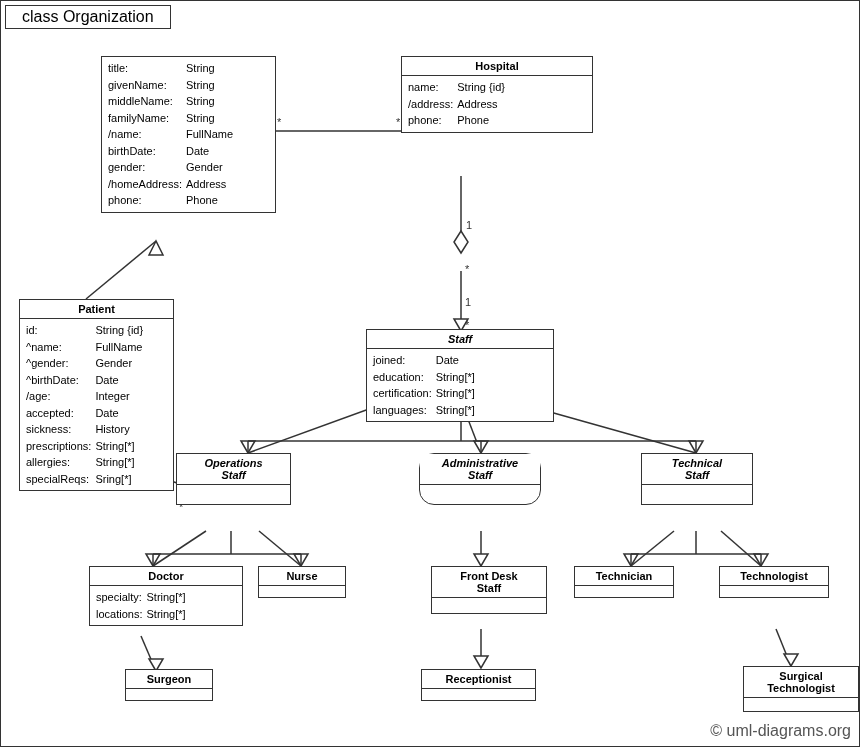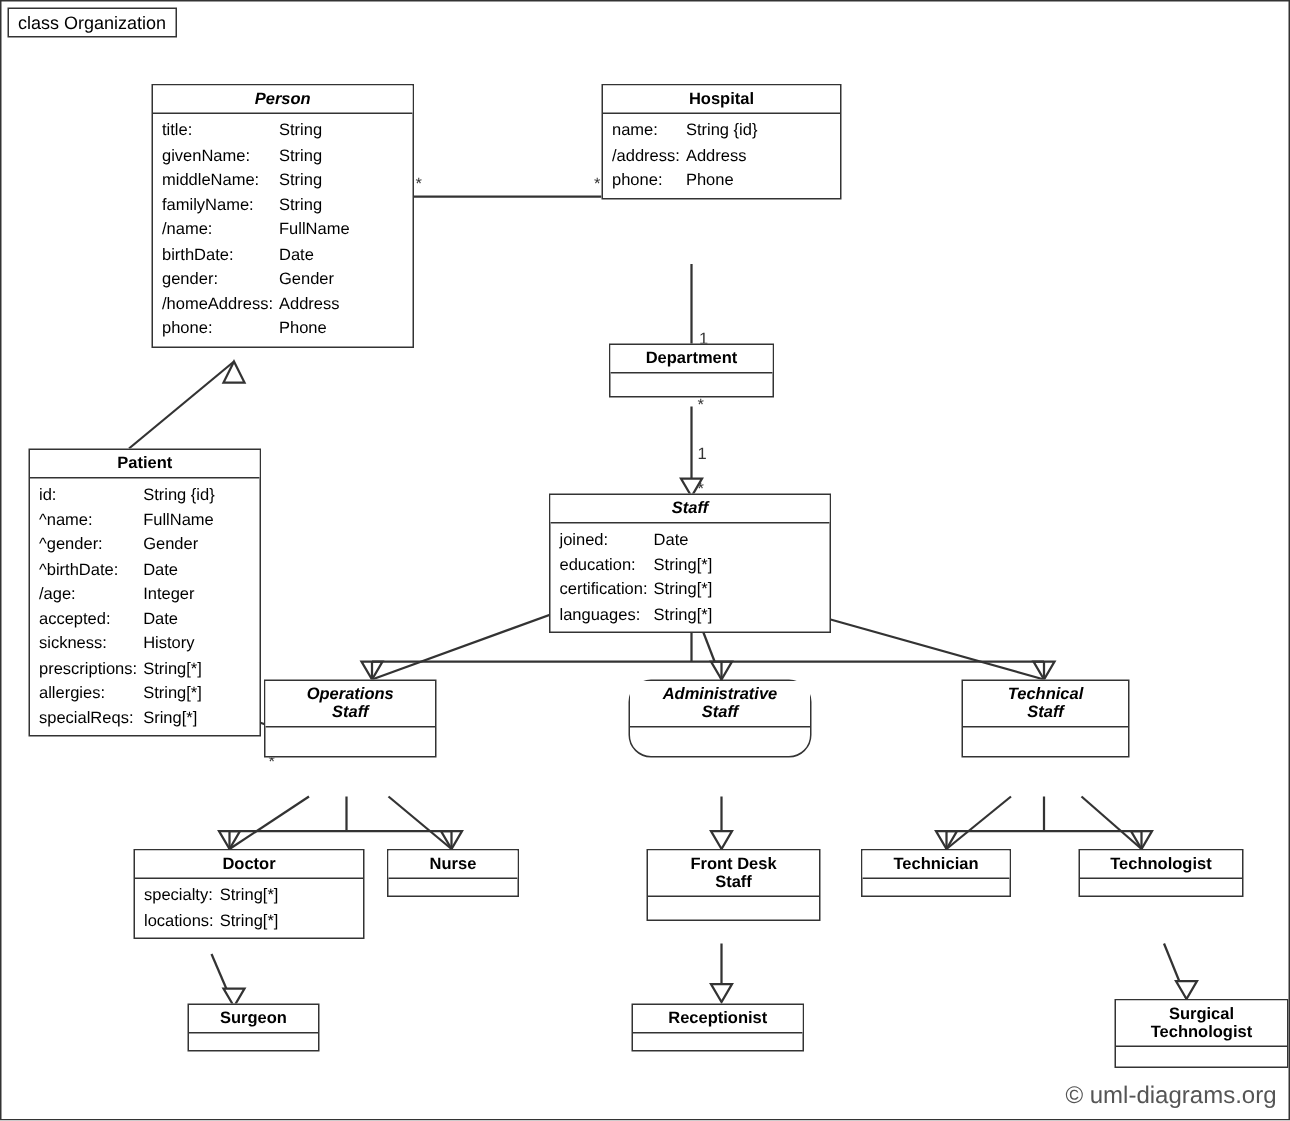--- a/index.html
+++ b/index.html
@@ -16,22 +16,22 @@
       position: relative;
       width: 860px;
       height: 747px;
       border: 1.5px solid #333;
     }
     .corner-label {
       position: absolute;
       top: 4px;
       left: 4px;
       border: 1.5px solid #333;
-      padding: 2px 6px;
-      font-size: 12px;
+      padding: 2px 16px;
+      font-size: 16px;
       background: #fff;
     }
     .uml-class {
       position: absolute;
       border: 1.5px solid #333;
       background: #fff;
       text-align: left;
     }
     .uml-class-title {
       border-bottom: 1.5px solid #333;
@@ -162,21 +162,20 @@
     <line x1="300" y1="553" x2="300" y2="565" stroke="#333" stroke-width="1.5"></line>
 
     <line x1="630" y1="553" x2="760" y2="553" stroke="#333" stroke-width="1.5"></line>
     <line x1="695" y1="530" x2="695" y2="553" stroke="#333" stroke-width="1.5"></line>
     <line x1="630" y1="553" x2="630" y2="565" stroke="#333" stroke-width="1.5"></line>
     <line x1="760" y1="553" x2="760" y2="565" stroke="#333" stroke-width="1.5"></line>
 
   </svg>
 
   <div class="uml-class" style="left:100px; top:55px; width:175px;">
-    <div class="uml-class-title italic">Person</div>
     <div class="uml-class-body">
       <table>
         <tbody>
             <tr>
               <td>title:</td>
               <td>String</td>
             </tr>
         <tr>
               <td>givenName:</td>
               <td>String</td>
@@ -207,21 +206,21 @@
             </tr>
         <tr>
               <td>phone:</td>
               <td>Phone</td>
             </tr>
       </tbody>
         </table>
     </div>
   </div>
 
-  <div class="uml-class" style="left:400px; top:55px; width:160px;">
+  <div class="uml-class" style="left:400px; top:55px; width:192px;">
     <div class="uml-class-title">Hospital</div>
     <div class="uml-class-body">
       <table>
         <tbody>
             <tr>
               <td>name:</td>
               <td>String {id}</td>
             </tr>
         <tr>
               <td>/address:</td>
@@ -279,23 +278,20 @@
             </tr>
         <tr>
               <td>specialReqs:</td>
               <td>Sring[*]</td>
             </tr>
       </tbody>
         </table>
     </div>
   </div>
 
-  <div class="uml-class" style="left:405px; top:228px; width:110px; min-height:36px;">
-    <div class="uml-class-title">Department</div>
-  </div>
 
   <div class="uml-class" style="left:365px; top:328px; width:188px;">
     <div class="uml-class-title italic">Staff</div>
     <div class="uml-class-body">
       <table>
         <tbody>
             <tr>
               <td>joined:</td>
               <td>Date</td>
             </tr>

